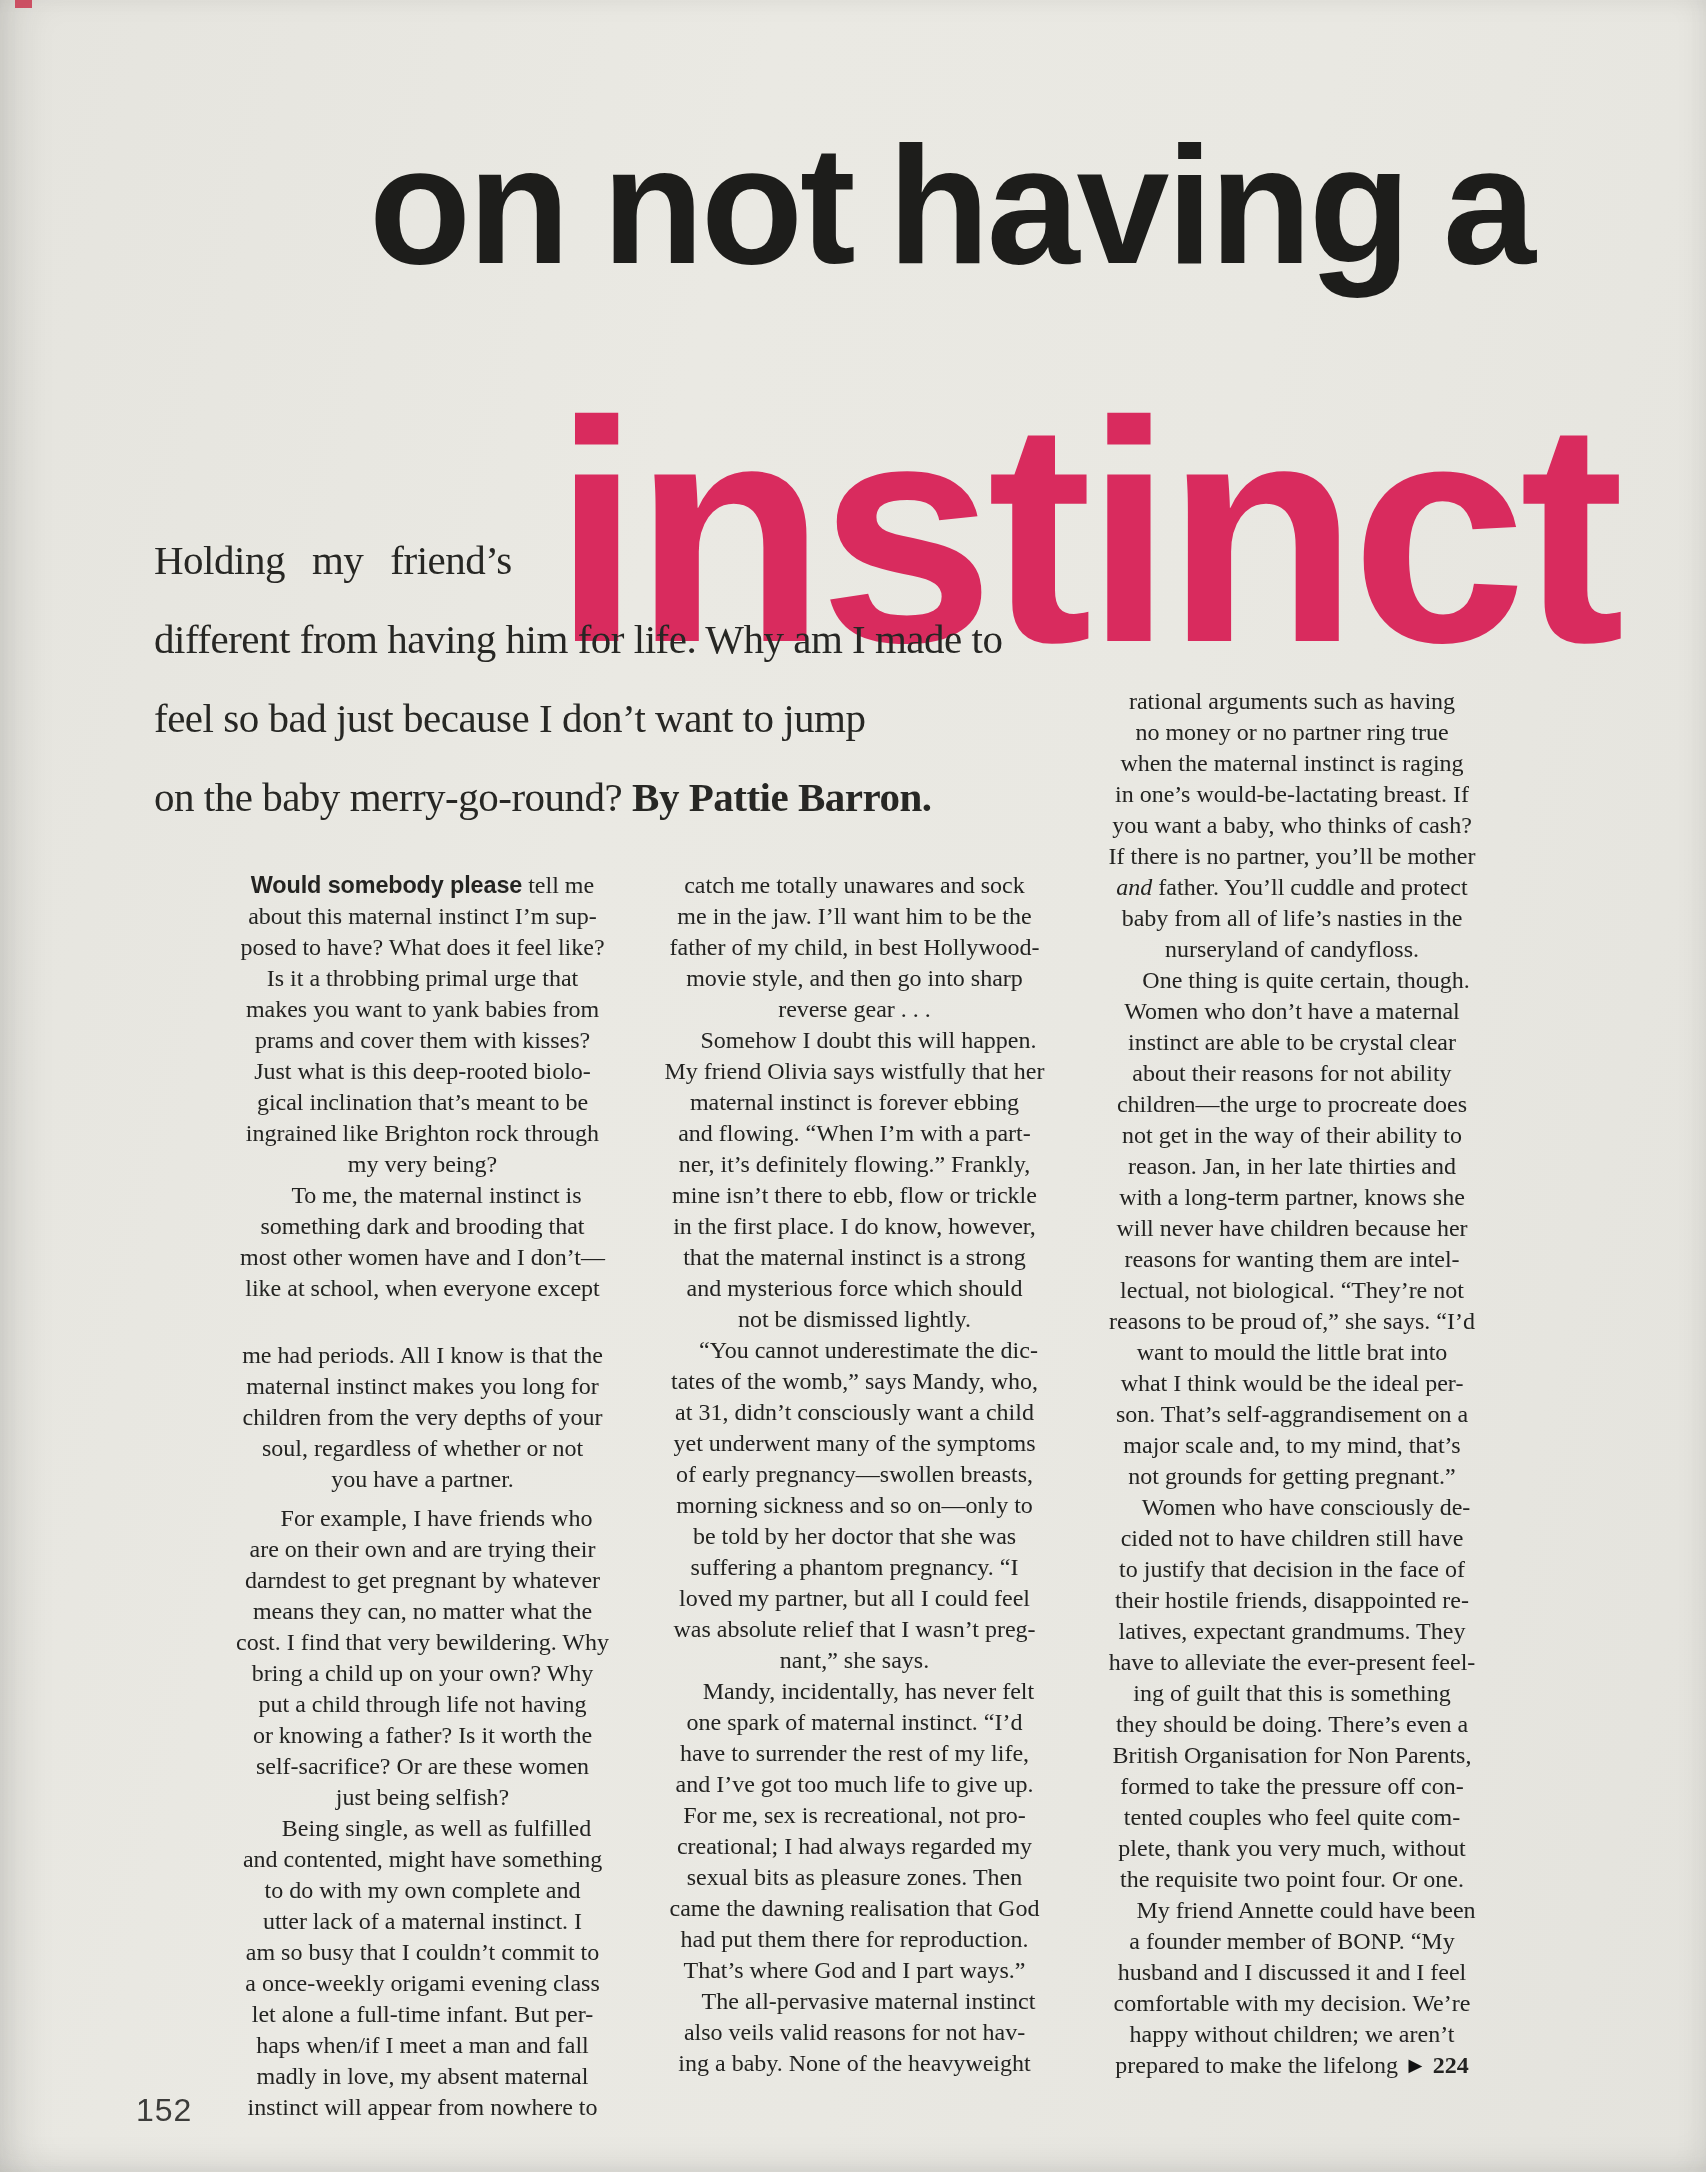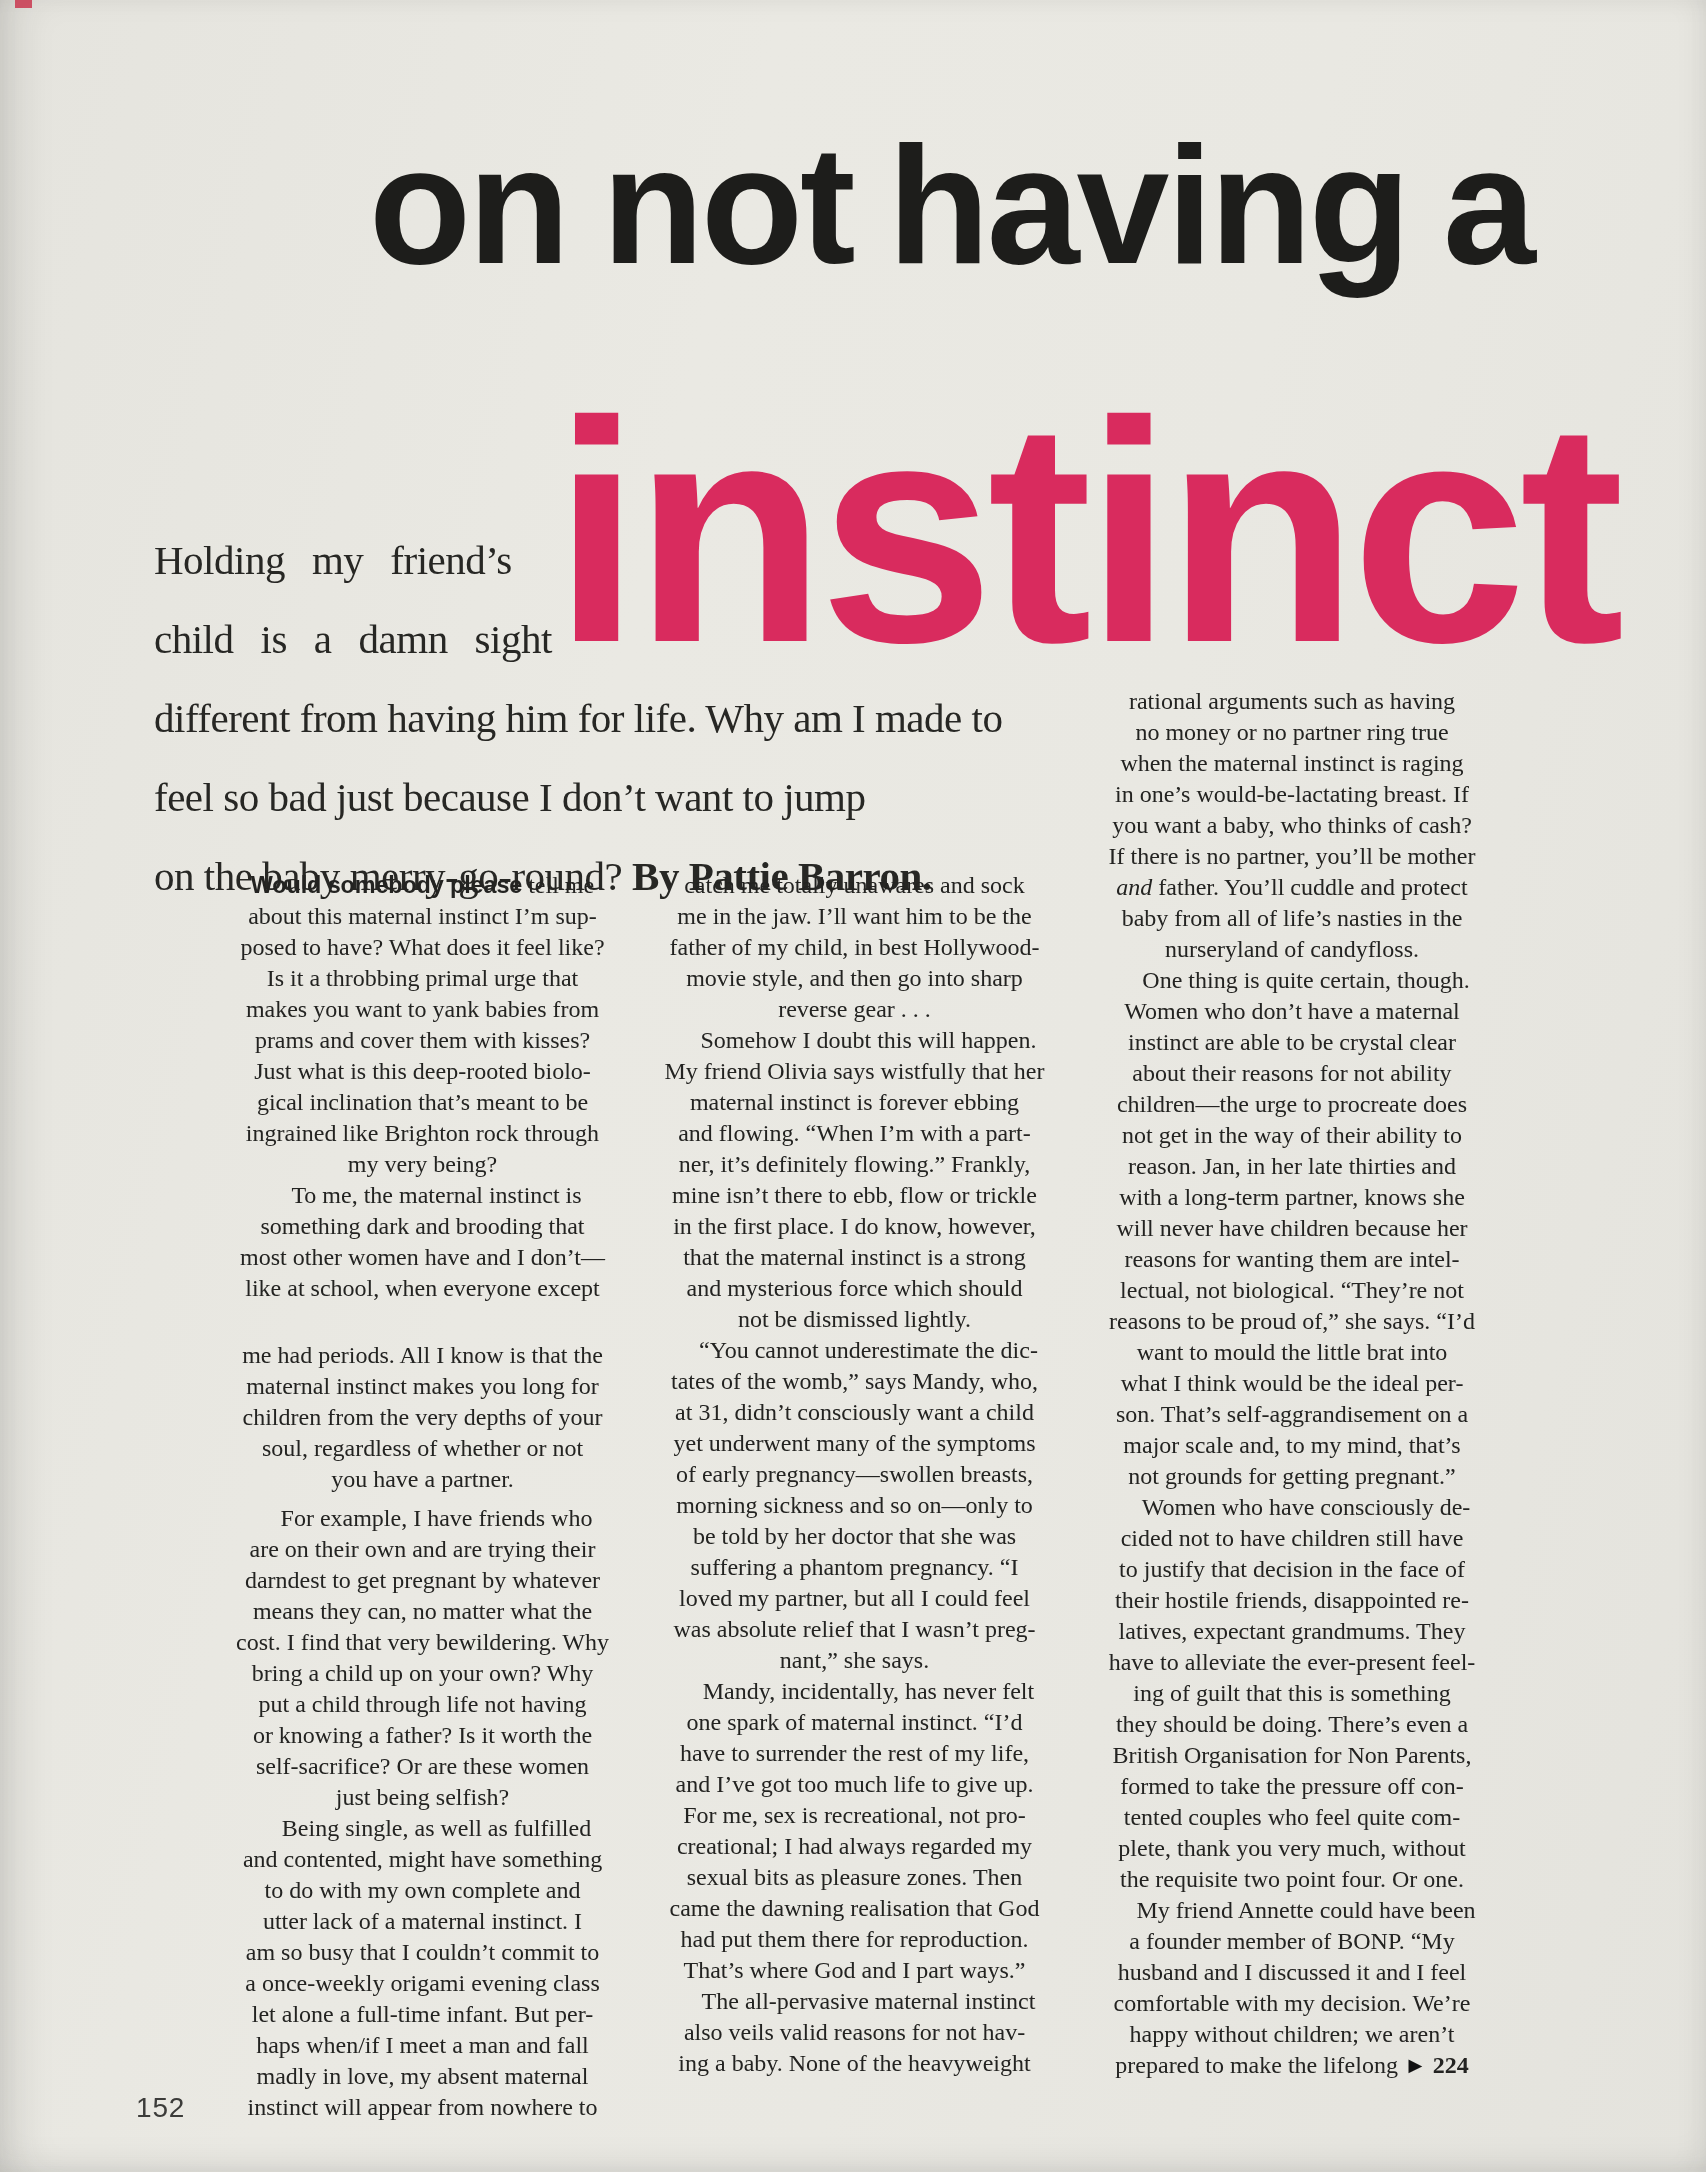--- a/index.html
+++ b/index.html
@@ -20,35 +20,34 @@
   .col{position:absolute;font-size:24px;line-height:31px;color:#232321;text-align:center;}
   #col1{left:224px;top:870px;width:397px;}
   #col2{left:657px;top:870px;width:395px;}
   #col3{left:1091px;top:686px;width:402px;}
   .ln{white-space:nowrap;}
   .ind{text-indent:28px;}
   .lead{font-family:"Liberation Sans",sans-serif;font-weight:bold;font-size:23.4px;letter-spacing:-0.005em;}
   .cont{font-size:23px;color:#111;}
   .col b{font-weight:bold;}
   .col i{font-style:italic;}
-  .footer{position:absolute;left:136px;top:2092px;font-family:"Liberation Sans",sans-serif;font-size:28px;color:#3c3c3a;letter-spacing:0.03em;}
+  .footer{position:absolute;left:136px;top:2092px;font-family:"Liberation Sans",sans-serif;font-size:32px;color:#3c3c3a;letter-spacing:0.03em;}
   .speck{position:absolute;left:14.7px;top:0px;width:17.4px;height:8px;background:#c9374f;opacity:.85;}
 </style>
 </head>
 <body>
 
 <div class="page">
   <div class="speck"></div>
 
   <div class="hl t-kicker">on not having a</div>
   <div class="hl t-instinct">instinct</div>
 
   <div class="standfirst" id="standfirst">
       <div class="ln gap">Holding my friend’s</div>
-      <div class="ln gap">child is a damn sight</div>
       <div class="ln">different from having him for life. Why am I made to</div>
       <div class="ln">feel so bad just because I don’t want to jump</div>
       <div class="ln">on the baby merry-go-round? <b>By Pattie Barron.</b></div>
     </div>
 
   <div class="col" id="col1">
       <div>
         <div class="ln" style="word-spacing: 0px;"><span class="lead">Would somebody please</span> tell me</div>
         <div class="ln" style="word-spacing: 0px;">about this maternal instinct I’m sup-</div>
         <div class="ln" style="word-spacing: 0px;">posed to have? What does it feel like?</div>

